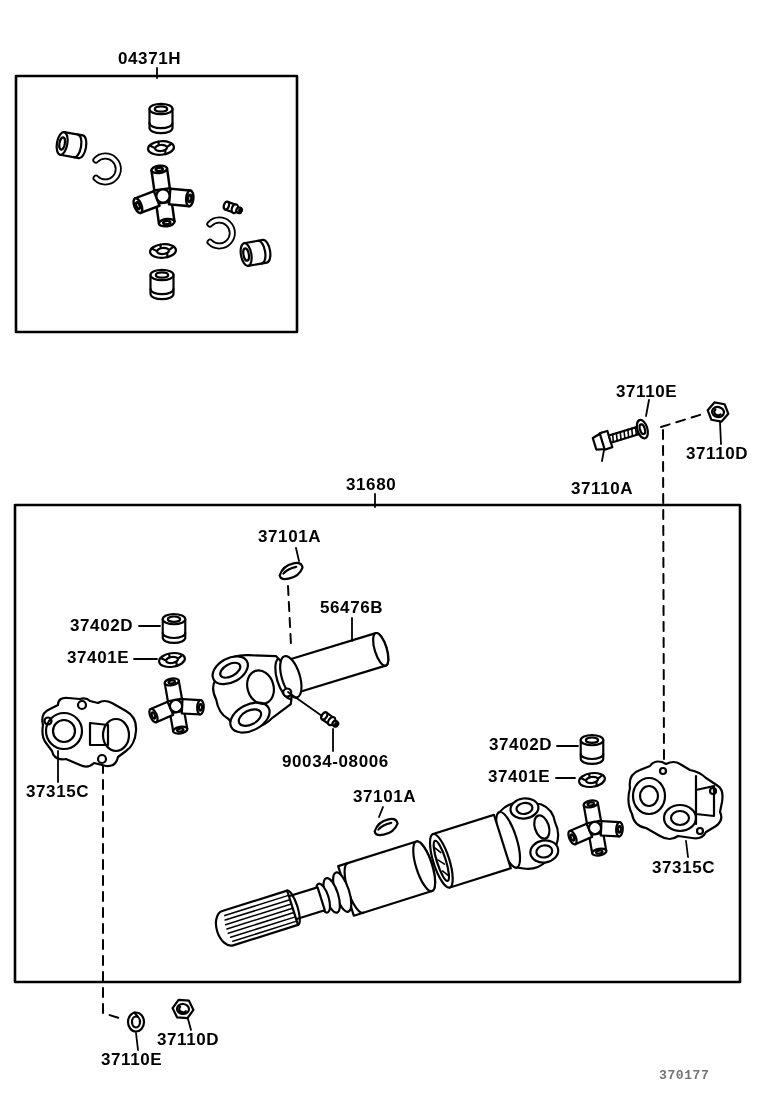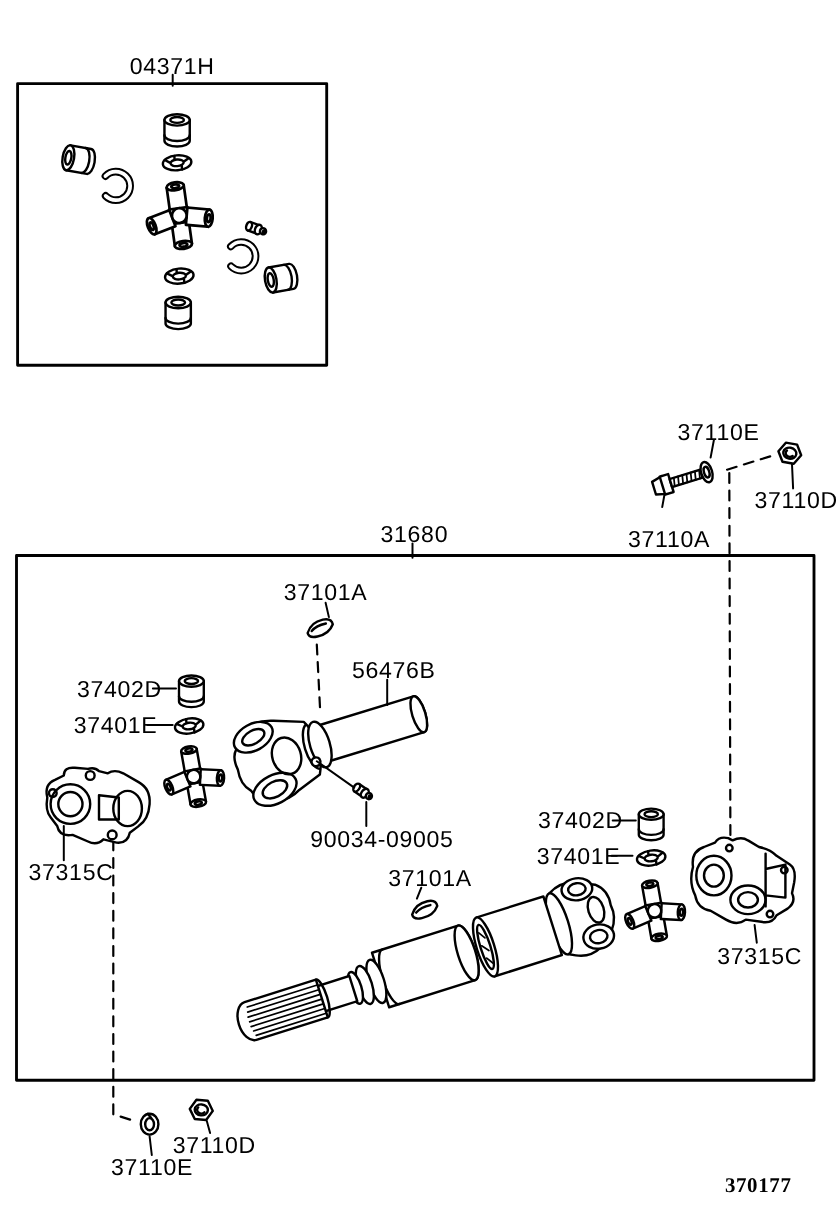--- a/index.html
+++ b/index.html
@@ -1,23 +1,23 @@
 <!DOCTYPE html>
 <html><head>
 <meta charset="utf-8">
 <style>
   html,body{margin:0;padding:0;background:#fff;}
   #stage{position:relative;width:760px;height:1112px;background:#fff;overflow:hidden;
          font-family:"Liberation Sans",sans-serif;}
   #art{position:absolute;left:0;top:0;}
-  .callout{position:absolute;font-weight:normal;font-size:21px;line-height:1;
+  .callout{position:absolute;font-weight:bold;font-size:17px;line-height:1;
            letter-spacing:0.6px;color:#000;white-space:nowrap;
            font-family:"Liberation Sans",sans-serif;}
-  .fig-code{position:absolute;font-weight:bold;font-size:19px;letter-spacing:0.6px;color:#000000;
-            font-family:Liberation Serif, serif;}
+  .fig-code{position:absolute;font-weight:bold;font-size:13px;letter-spacing:0.6px;color:#737373;
+            font-family:Liberation Mono, monospace;}
   svg *{vector-effect:none;}
 </style>
 </head>
 <body>
 
 <div id="stage">
 
 <svg id="art" width="760" height="1112" viewBox="0 0 760 1112" stroke="#000" stroke-width="2.2" fill="none" stroke-linecap="round" stroke-linejoin="round">
 
   <defs>
@@ -221,21 +221,21 @@
 <div class="callout" style="left:118px;top:50px">04371H</div>
 <div class="callout" style="left:346px;top:476px">31680</div>
 <div class="callout" style="left:616px;top:383px">37110E</div>
 <div class="callout" style="left:571px;top:480px">37110A</div>
 <div class="callout" style="left:686px;top:445px">37110D</div>
 <div class="callout" style="left:258px;top:528px">37101A</div>
 <div class="callout" style="left:320px;top:599px">56476B</div>
 <div class="callout" style="left:70px;top:617px">37402D</div>
 <div class="callout" style="left:67px;top:649px">37401E</div>
 <div class="callout" style="left:26px;top:783px">37315C</div>
-<div class="callout" style="left:282px;top:753px">90034-09005</div>
+<div class="callout" style="left:282px;top:753px">90034-08006</div>
 <div class="callout" style="left:353px;top:788px">37101A</div>
 <div class="callout" style="left:489px;top:736px">37402D</div>
 <div class="callout" style="left:488px;top:768px">37401E</div>
 <div class="callout" style="left:652px;top:859px">37315C</div>
 <div class="callout" style="left:157px;top:1031px">37110D</div>
 <div class="callout" style="left:101px;top:1051px">37110E</div>
 <div class="fig-code" style="left:659px;top:1068px">370177</div>
 
 </div>
 

